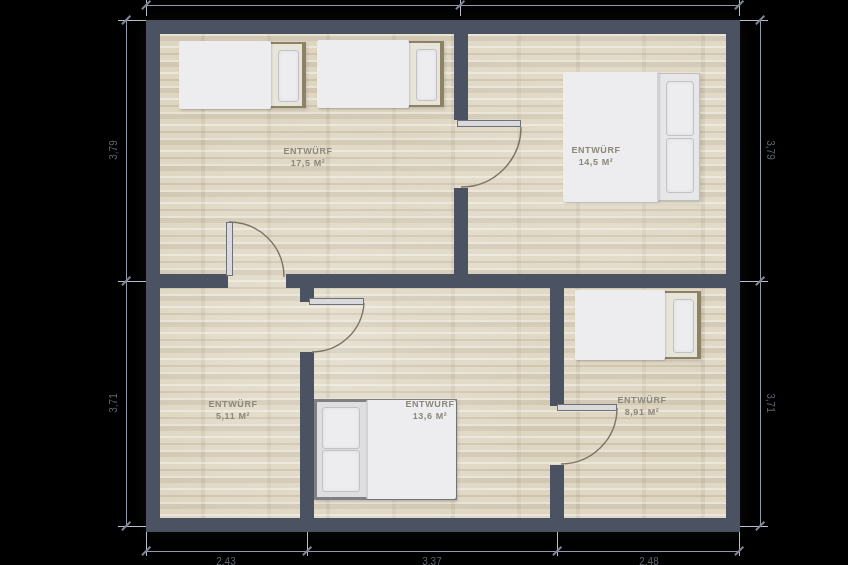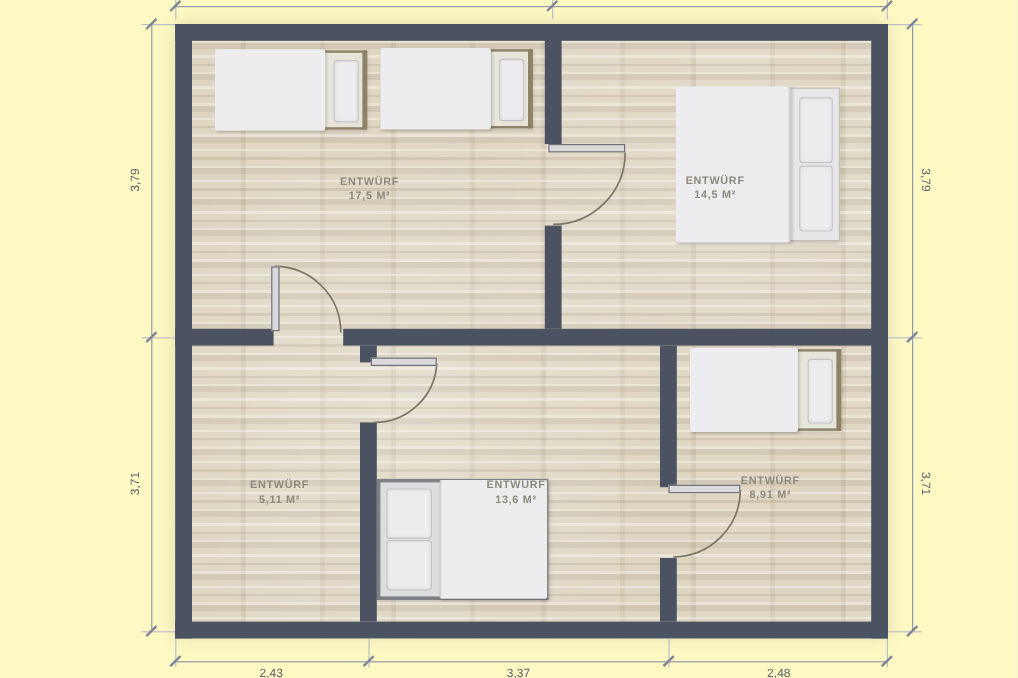--- a/index.html
+++ b/index.html
@@ -1,19 +1,19 @@
 <!DOCTYPE html>
 <html><head>
 <meta charset="utf-8">
 <style>
   html,body{margin:0;padding:0;}
   #stage{
     position:relative; width:848px; height:565px; overflow:hidden;
     background:linear-gradient(90deg,#f8f9fb 0%,#edeff2 10%,#ecee f1 50%,#edeff2 90%,#f5f6f8 100%);
-    background-color:#fef9c3;
+    background-color:#000000;
     font-family:"Liberation Sans", sans-serif;
   }
   
   .floor{
     position:absolute; left:146px; top:20px; width:594px; height:512px;
     background-color:#ddd4bf;
     background-image:
       radial-gradient(circle at 30% 62%, rgba(255,255,255,.22), rgba(255,255,255,0) 45%),
       radial-gradient(circle at 75% 30%, rgba(255,255,255,.16), rgba(255,255,255,0) 40%),
       repeating-linear-gradient(180deg,

